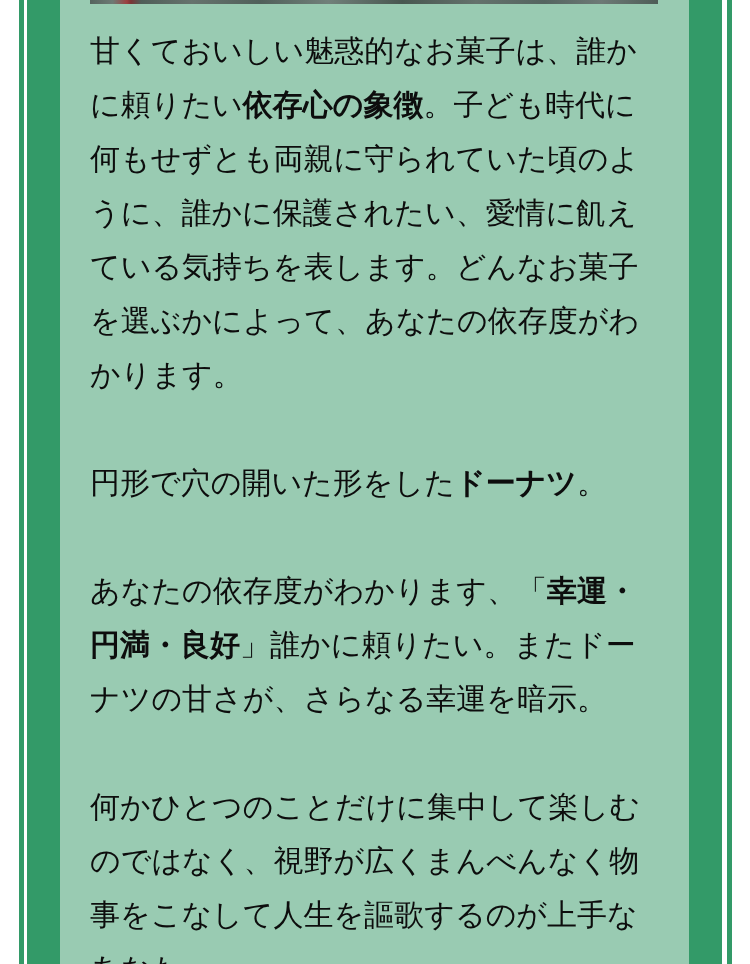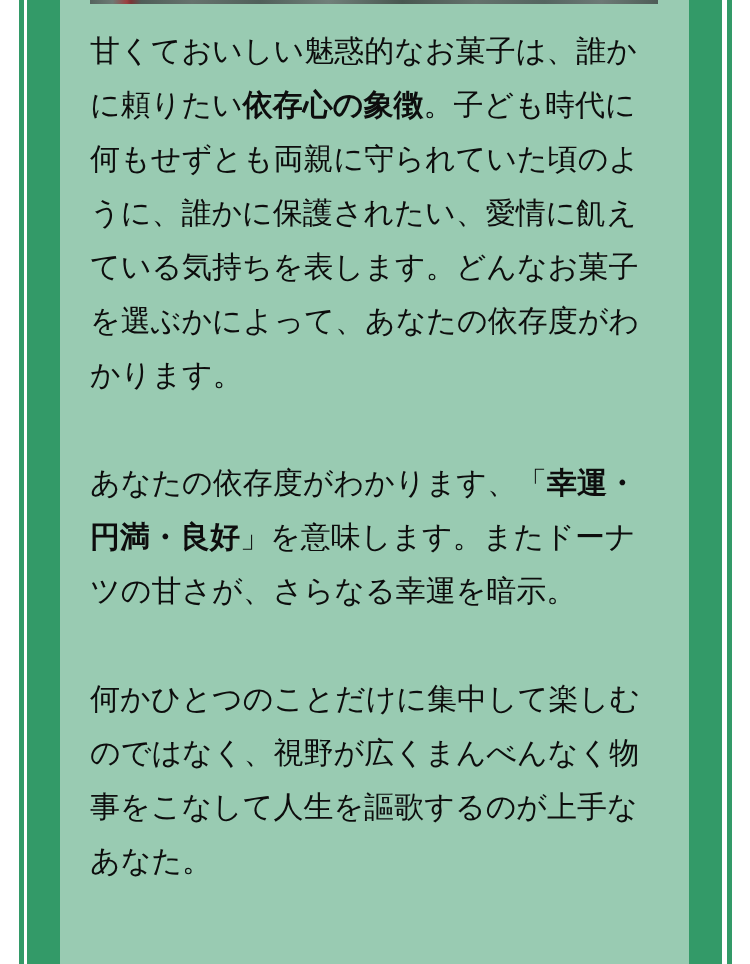--- a/index.html
+++ b/index.html
@@ -72,20 +72,21 @@
 <body>
 
 <div class="page">
   <div class="vbar thin-left"></div>
   <div class="vbar wide-left"></div>
 
   <div class="content">
     <div class="photo-sliver"></div>
     <div class="article-text">
         <p><span>甘くておいしい魅惑的なお菓子は、誰かに頼りたい</span><b>依存心の象徴</b><span>。子ども時代に何もせずとも両親に守られていた頃のように、誰かに保護されたい、愛情に飢えている気持ちを表します。どんなお菓子を選ぶかによって、あなたの依存度がわかります。</span></p>
-        <p><span>あなたの依存度がわかります、「</span><b>幸運・円満・良好</b><span>」を意味します。またドーナツの甘さが、さらなる幸運を暗示。</span></p>
+        <p><span>円形で穴の開いた形をした</span><b>ドーナツ</b><span>。</span></p>
+        <p><span>あなたの依存度がわかります、「</span><b>幸運・円満・良好</b><span>」誰かに頼りたい。またドーナツの甘さが、さらなる幸運を暗示。</span></p>
         <p><span>何かひとつのことだけに集中して楽しむのではなく、視野が広くまんべんなく物事をこなして人生を謳歌するのが上手なあなた。</span></p>
       </div>
   </div>
 
   <div class="vbar wide-right"></div>
   <div class="vbar thin-right"></div>
 </div>
 
 </body></html>

